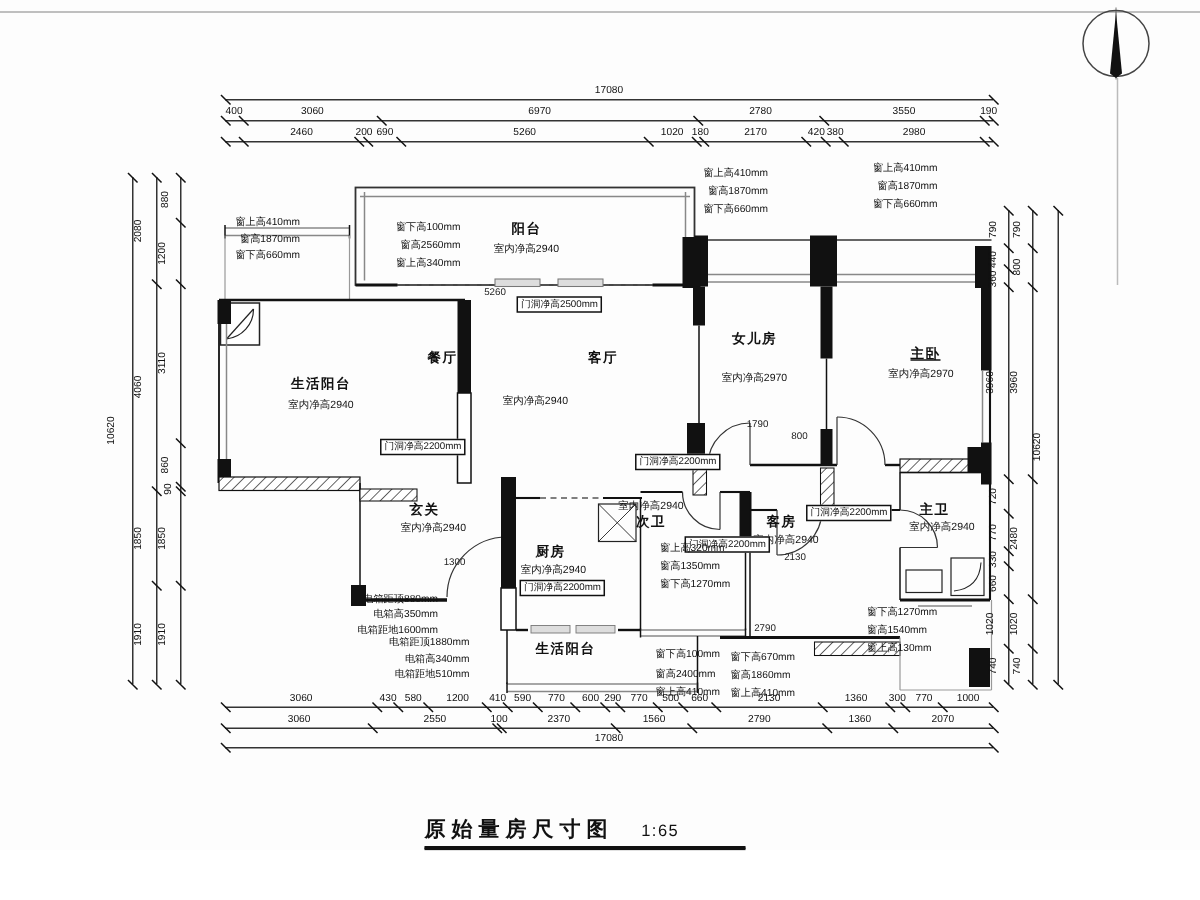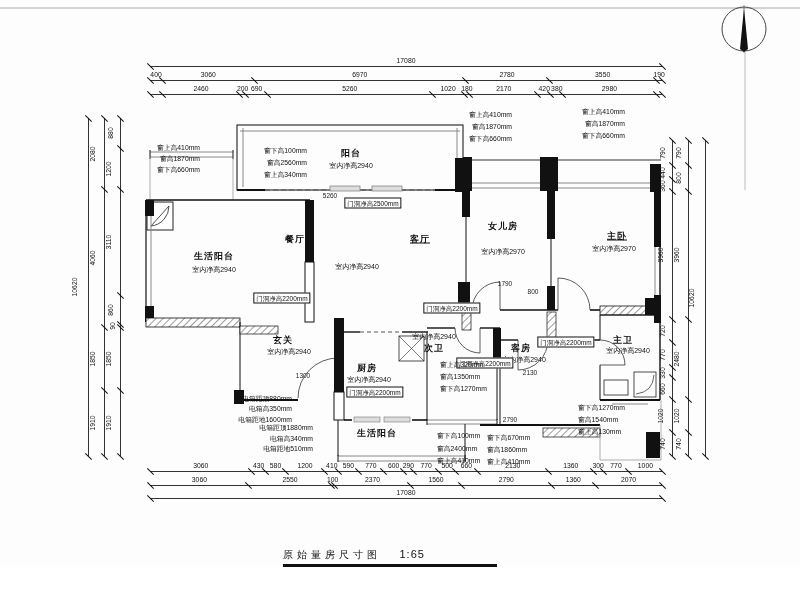--- a/index.html
+++ b/index.html
@@ -13,21 +13,21 @@
   .pt.dim{font-size:6.5px;color:#222;}
   .pt.box{font-size:6.5px;border:1px solid #111;background:#fff;padding:0 2px;line-height:9px;}
   .pt.ann{transform:translateY(-50%);font-size:6.8px;}
   
   .drow{position:absolute;}
   .dbase{position:absolute;background:#333;}
   .dtick{position:absolute;width:9px;height:1px;background:#111;transform:rotate(45deg);}
   .dlabel{position:absolute;font-size:6.8px;line-height:7px;white-space:nowrap;color:#111;}
   
   #title-wrap{position:absolute;left:283px;top:544px;width:214px;}
-  #page-title{font-size:10px;font-weight:normal;letter-spacing:4px;display:inline-block;}
+  #page-title{font-size:14px;font-weight:bold;letter-spacing:4px;display:inline-block;}
   #page-scale{font-size:11px;margin-left:14px;letter-spacing:1px;}
   #title-rule{margin-top:3px;border-top:2px solid #111;border-bottom:1px solid #111;height:3px;}
   
   #legend{position:absolute;left:695px;top:572px;width:73px;height:26px;border:1px solid #333;
           display:grid;grid-template-columns:34px 1fr;grid-template-rows:12px 1fr;font-size:6px;}
   #legend>div{border-right:1px solid #333;border-bottom:1px solid #333;display:flex;align-items:center;justify-content:center;overflow:hidden;}
   #legend>div:nth-child(2n){border-right:none;}
   #legend>div:nth-child(n+3){border-bottom:none;}
   .lswatch{width:24px;height:7px;border:0.5px solid #333;
     background:repeating-linear-gradient(45deg,#fff 0 1.5px,#555 1.5px 2.5px);}
@@ -183,21 +183,21 @@
     <line x1="283" y1="565" x2="497" y2="565" stroke="#111" stroke-width="2"></line>
     <line x1="283" y1="569" x2="497" y2="569" stroke="#111"></line>
   </svg>
 
   <div id="plan-layer">
       <div class="pt room" style="top: 153px; left: 351px;">阳台</div>
       <div class="pt sub" style="top: 166px; left: 351px;">室内净高2940</div>
       <div class="pt room" style="top: 256px; left: 214px;">生活阳台</div>
       <div class="pt sub" style="top: 270px; left: 214px;">室内净高2940</div>
       <div class="pt room" style="top: 239px; left: 295px;">餐厅</div>
-      <div class="pt room" style="top: 239px; left: 420px; text-decoration: underline;">客厅</div>
+      <div class="pt room" style="top: 239px; left: 402px;">客厅</div>
       <div class="pt sub" style="top: 267px; left: 357px;">室内净高2940</div>
       <div class="pt room" style="top: 226px; left: 503px;">女儿房</div>
       <div class="pt sub" style="top: 252px; left: 503px;">室内净高2970</div>
       <div class="pt room" style="top: 236px; left: 617px; text-decoration: underline;">主卧</div>
       <div class="pt sub" style="top: 249px; left: 614px;">室内净高2970</div>
       <div class="pt room" style="top: 340px; left: 283px;">玄关</div>
       <div class="pt sub" style="top: 352px; left: 289px;">室内净高2940</div>
       <div class="pt room" style="top: 368px; left: 367px;">厨房</div>
       <div class="pt sub" style="top: 380px; left: 369px;">室内净高2940</div>
       <div class="pt sub" style="top: 337px; left: 434px;">室内净高2940</div>

